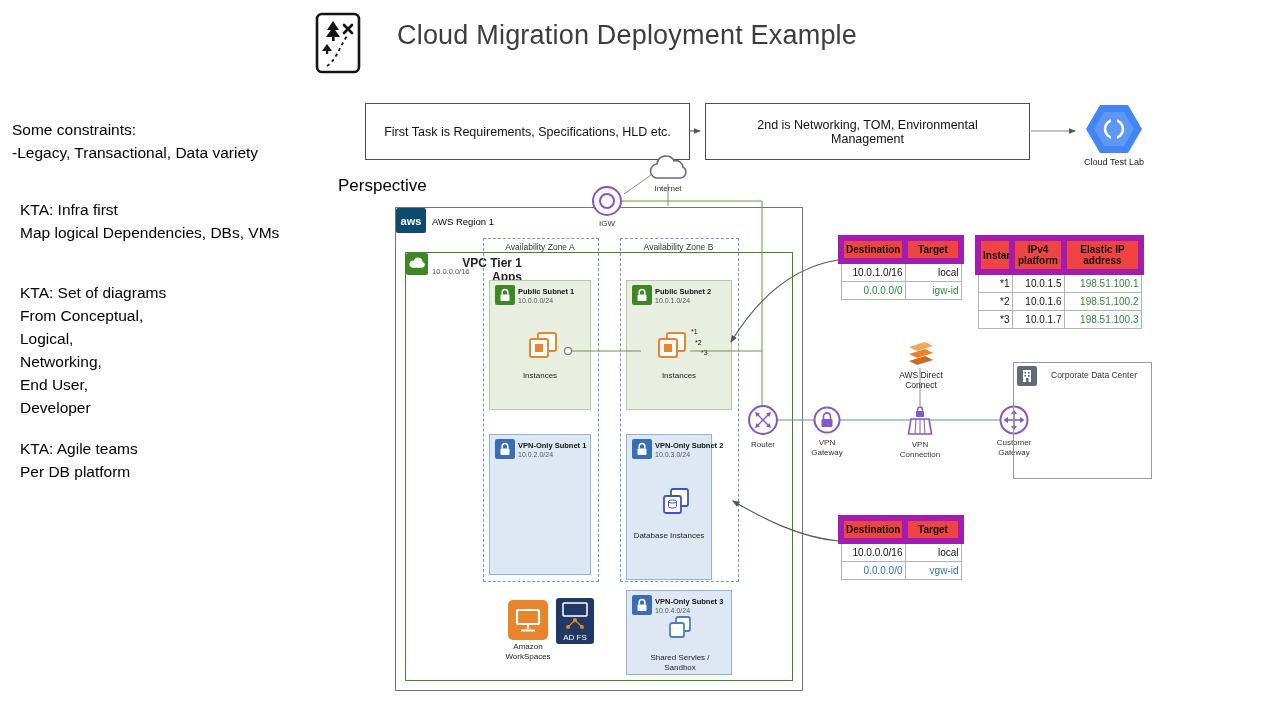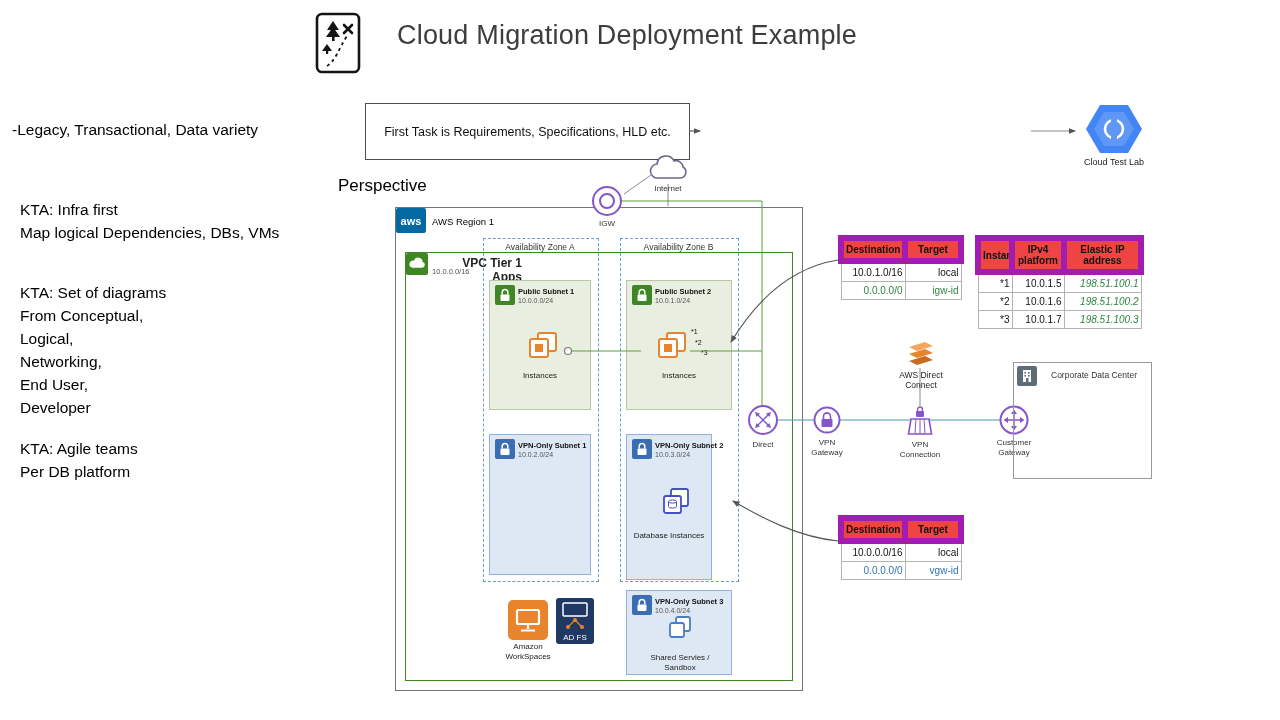--- a/index.html
+++ b/index.html
@@ -16,28 +16,28 @@
   .vpc{position:absolute;border:1.3px solid #3f8624;}
   .az{position:absolute;border:1px dashed #6d9bd1;}
   .subnet{position:absolute;box-sizing:border-box;}
   .subnet.public{background:#e9efe0;border:1px solid #b8c8a6;}
   .subnet.vpn{background:#dde8f4;border:1px solid #8fb3da;}
   .sname{position:absolute;left:28px;top:6px;font-size:7.5px;font-weight:bold;color:#111;white-space:nowrap;}
   .scidr{position:absolute;left:28px;top:16px;font-size:7px;color:#555;}
   .licon{position:absolute;left:5px;top:4px;}
   .caption{position:absolute;left:0;width:100%;text-align:center;font-size:8px;color:#222;line-height:1.2;}
   .marker{position:absolute;font-size:7px;color:#111;}
-  .awslogo{position:absolute;background:#0369a1;color:#fff;font-size:11px;font-weight:bold;
+  .awslogo{position:absolute;background:#0c4a6e;color:#fff;font-size:11px;font-weight:bold;
            display:flex;align-items:center;justify-content:center;border-radius:2px;}
   .rt{position:absolute;border-collapse:collapse;background:#fff;table-layout:fixed;}
   .rt th{background:#ef4444;border:6px solid #a21caf;font-size:10px;padding:3px 2px;font-weight:bold;color:#111;overflow:hidden;}
   .rt td{border:1px solid #b3b3b3;font-size:10px;padding:3px 2px;text-align:right;color:#111;overflow:hidden;}
   tr.t-green td{color:#2e8540;}
   tr.t-blue td{color:#2e74b5;}
-  td.t-green{color:#2e8540;font-style:italic;}
+  td.t-green{color:#2e8540;}
 </style>
 </head>
 <body>
 
 <div class="canvas">
 
   <span class="abs" style="left:300px;top:8px">
     <svg width="74" height="72" viewBox="0 0 74 72">
       <path d="M22,6 h32 a5,5 0 0 1 5,5 v48 a5,5 0 0 1 -5,5 h-32 a5,5 0 0 1 -5,-5 v-48 a5,5 0 0 1 5,-5 z" fill="#fff" stroke="#141414" stroke-width="2.6"></path>
       <path d="M33,13 l6,9 h-12 z" fill="#141414"></path>
@@ -46,40 +46,42 @@
       <path d="M27,36 l5,7 h-10 z" fill="#141414"></path>
       <rect x="26" y="43" width="2.2" height="3" fill="#141414"></rect>
       <path d="M44,17 l8,8 M52,17 l-8,8" stroke="#141414" stroke-width="2.6" stroke-linecap="round"></path>
       <path d="M27,58 C36,52 38,42 47,28" fill="none" stroke="#141414" stroke-width="1.8" stroke-dasharray="3,3.5"></path>
     </svg>
   </span>
 
   <div class="title" style="left:397px;top:20px">Cloud Migration Deployment Example</div>
 
   <div class="notes" style="left:12px;top:118px">
+    <div>Some constraints:</div>
     <div>-Legacy, Transactional, Data variety</div>
   </div>
   <div class="notes" style="left:20px;top:198px">
     <div>KTA: Infra first</div>
     <div>Map logical Dependencies, DBs, VMs</div>
   </div>
   <div class="notes" style="left:20px;top:281px">
     <div>KTA: Set of diagrams</div>
     <div>From Conceptual,</div>
     <div>Logical,</div>
     <div>Networking,</div>
     <div>End User,</div>
     <div>Developer</div>
   </div>
   <div class="notes" style="left:20px;top:437px">
     <div>KTA: Agile teams</div>
     <div>Per DB platform</div>
   </div>
 
   <div class="box" style="left:365px;top:103px;width:325px;height:57px">First Task is Requirements, Specifications, HLD etc.</div>
+  <div class="box" style="left:705px;top:103px;width:325px;height:57px">2nd is Networking, TOM,  Environmental Management</div>
 
   <div class="persp" style="left:338px;top:176px">Perspective</div>
 
   <div class="region" style="left:395px;top:207px;width:406px;height:482px"></div>
   <div class="awslogo" style="left:396px;top:208px;width:30px;height:25px">aws</div>
   <div class="lbl" style="left:432px;top:216px;font-size:9.5px;text-align:left;width:90px;color:#000">AWS Region 1</div>
 
   <div class="vpc" style="left:405px;top:252px;width:386px;height:427px"></div>
   <span class="abs" style="left:406px;top:253px">
     <svg width="22" height="22">
@@ -260,21 +262,21 @@
   <span class="abs" style="left:747px;top:404px">
     <svg width="32" height="32">
       <circle cx="16" cy="16" r="14" fill="#fff" stroke="#8456c8" stroke-width="2"></circle>
       <path d="M11,11 L21,21 M21,11 L11,21" stroke="#8456c8" stroke-width="1.4"></path>
       <polygon points="8,8 13,9.5 9.5,13" fill="#8456c8"></polygon>
       <polygon points="24,8 22.5,13 19,9.5" fill="#8456c8"></polygon>
       <polygon points="8,24 9.5,19 13,22.5" fill="#8456c8"></polygon>
       <polygon points="24,24 19,22.5 22.5,19" fill="#8456c8"></polygon>
     </svg>
   </span>
-  <div class="lbl" style="left:740px;top:440px;width:46px;font-size:8px;color:#333">Direct</div>
+  <div class="lbl" style="left:740px;top:440px;width:46px;font-size:8px;color:#333">Router</div>
 
   <span class="abs" style="left:813px;top:406px">
     <svg width="28" height="28">
       <circle cx="14" cy="14" r="12.5" fill="#fff" stroke="#8456c8" stroke-width="2"></circle>
       <path d="M10.5,13 v-2.6 a3.5,3.5 0 0 1 7,0 V13" fill="none" stroke="#8456c8" stroke-width="1.6"></path>
       <rect x="8.5" y="13" width="11" height="8" rx="1" fill="#8456c8"></rect>
     </svg>
   </span>
   <div class="lbl" style="left:803px;top:438px;width:48px;font-size:8px;color:#333">VPN Gateway</div>
 

